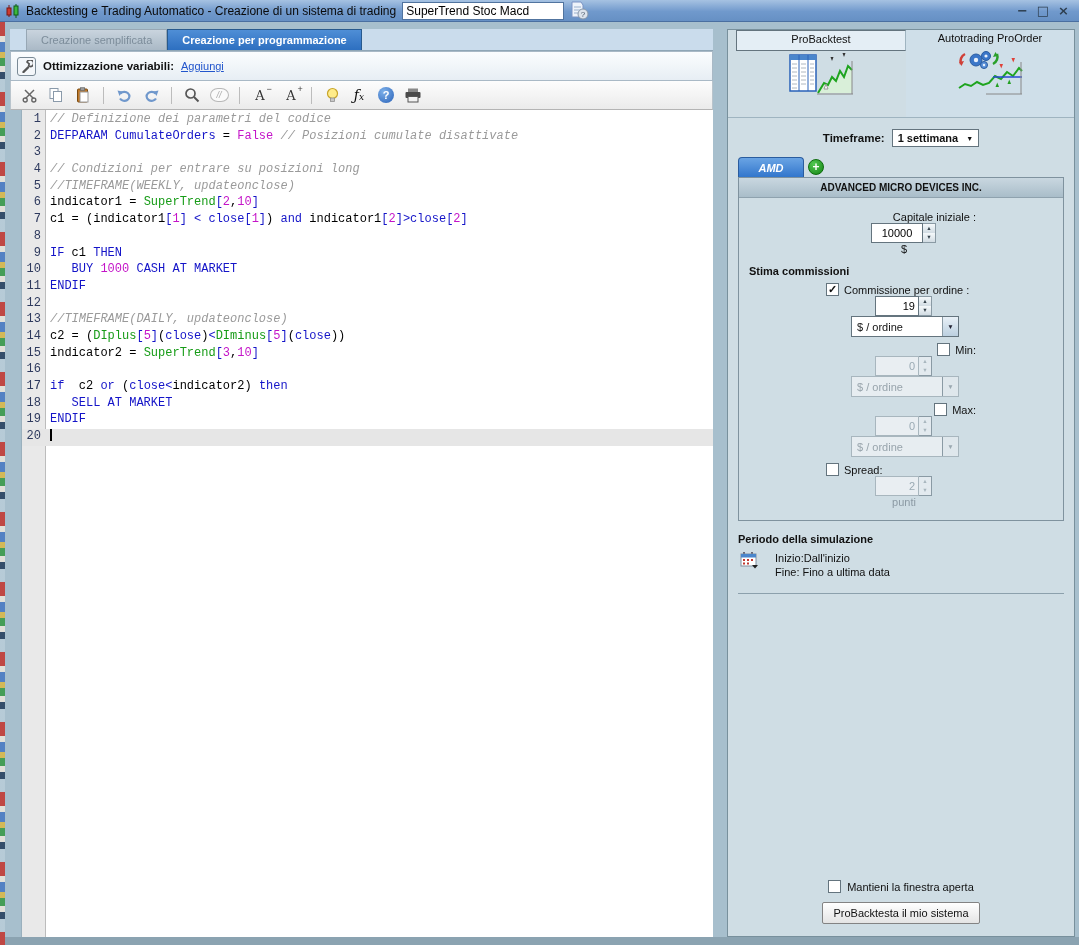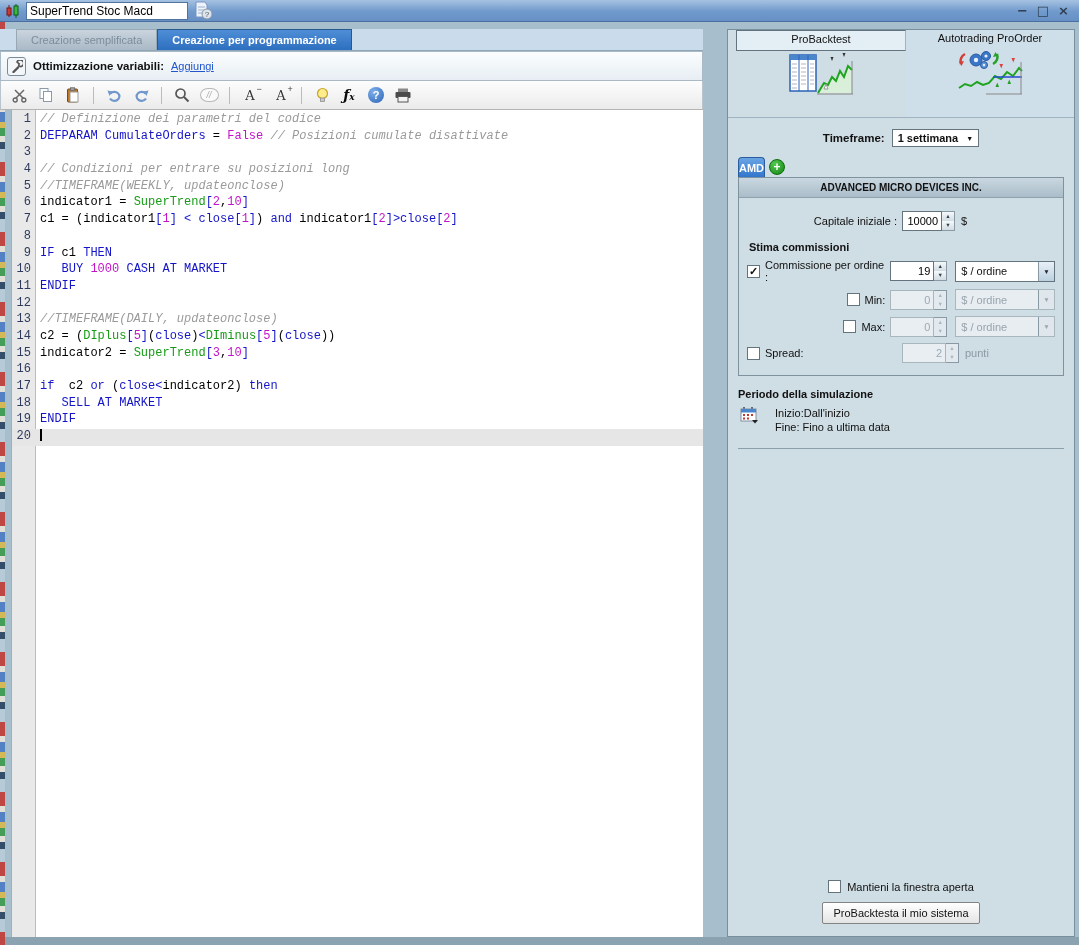--- a/index.html
+++ b/index.html
@@ -16,38 +16,38 @@
   .win-controls { margin-left:auto; display:flex; gap:9px; padding-right:4px; }
   .win-controls span { font-size:13px; font-weight:bold; color:#2e3f50; cursor:default; line-height:20px; font-family:"DejaVu Sans",sans-serif; }
 
   
   .dialog-body { position:absolute; left:0; top:22px; right:0; bottom:0; background:#a7bfcd; }
   .bg-sliver { position:absolute; left:0; top:0; width:5px; bottom:0;
     background:repeating-linear-gradient(#c23a34 0 14px,#e8e4da 14px 20px,#4a7ac2 20px 30px,#d8b84a 30px 36px,#3a9a4a 36px 44px,#e8e4da 44px 50px,#27415f 50px 57px,#b8ccd8 57px 70px); opacity:.9; }
   .bottom-edge { position:absolute; left:5px; right:0; bottom:0; height:8px; background:#8ba3b1; }
 
   
-  .left-area { position:absolute; left:0; top:7px; width:703px; bottom:8px; }
+  .left-area { position:absolute; left:10px; top:7px; width:703px; bottom:8px; }
   .tabs-row { height:22px; background:#cadcec; display:flex; align-items:flex-end; padding-left:16px; border-bottom:1px solid #8fa6b6; }
   .tab { height:21px; padding:0 14px; display:flex; align-items:center; font-size:11px; cursor:pointer; }
   .tab.inactive { background:linear-gradient(#c9d4de,#aab9c6); color:#7c8c9a; border:1px solid #97a7b4; border-bottom:none; }
   .tab.active { background:linear-gradient(#4f8ed6,#2d6fc0); color:#fff; font-weight:bold; border:1px solid #27598d; border-bottom:none; }
 
   .opt-bar { height:30px; background:linear-gradient(#fbfdfe,#e7eef4); border:1px solid #a9b9c6; display:flex; align-items:center; gap:7px; padding:12px 6px; }
   .opt-bar b { font-size:11.5px; }
   .opt-bar a { color:#2255cc; text-decoration:underline; cursor:pointer; }
   .wrench-box { width:19px; height:19px; border:1px solid #7a8a96; background:#f4f7fa; border-radius:3px; display:flex; align-items:center; justify-content:center; }
 
   .icon-toolbar { height:29px; background:linear-gradient(#fdfdfd,#ebebeb); border-left:1px solid #b9c4cc; border-right:1px solid #b9c4cc; border-bottom:1px solid #b4b4b4; display:flex; align-items:center; padding:0 8px; gap:7px; }
   .tbtn { width:20px; height:20px; display:flex; align-items:center; justify-content:center; cursor:pointer; }
   .tsep { width:1px; height:17px; background:#bcbcbc; margin:0 3px; }
   .bubble { border:1.5px solid #b8b8b8; border-radius:50%/60%; width:19px; height:14px; color:#a8a8a8; font-style:italic; font-size:9px; display:flex; align-items:center; justify-content:center; background:#fafafa; }
   .a-icon { font-family:"DejaVu Serif",serif; font-size:13px; color:#333; position:relative; }
   .a-icon .sup { position:absolute; top:-4px; right:-7px; font-size:9px; font-family:"Liberation Sans",sans-serif; color:#444; }
-  .fx-icon { font-family:"DejaVu Serif",serif; font-style:italic; font-size:14px; color:#0a0a0a; font-weight:bold; }
+  .fx-icon { font-family:"DejaVu Serif",serif; font-style:italic; font-size:14px; color:#0a0a0a; font-weight:normal; }
   .fx-icon .x { font-size:9px; font-style:italic; }
   .help-circle { width:16px; height:16px; border-radius:50%; background:radial-gradient(circle at 35% 30%,#7db0ea,#2a62b8); color:#fff; font-weight:bold; font-size:11px; display:flex; align-items:center; justify-content:center; }
 
   
   .editor { position:absolute; left:11px; right:0; top:81px; bottom:0; background:#fff; border-left:1px solid #9ab0bd; overflow:hidden; cursor:text; }
   .gutter-bg { position:absolute; left:0; top:0; width:24px; bottom:0; background:#e9e9e9; border-right:1px solid #bcbcbc; }
   .code-wrap { position:absolute; left:0; right:0; top:2px; }
   .code-row { display:flex; height:16.7px; line-height:16.7px; font:12px "Liberation Mono","DejaVu Sans Mono",monospace; }
   .code-row.current { background:#e6e6e6; }
   .gutter-num { width:24px; flex:0 0 24px; text-align:right; padding-right:5px; color:#2e3a5e; }
@@ -66,26 +66,26 @@
   .rp-tab.sel { background:#e4eef5; border-right:1px solid #9fb4c0; }
   .rp-tab.unsel { background:#cfdfe9; }
   .rp-tab .lbl { font-size:11px; color:#101010; }
 
   .tf-row { height:30px; display:flex; align-items:center; justify-content:center; gap:7px; margin-top:5px; }
   .tf-row b { font-size:11.5px; }
   .tf-sel { border:1px solid #64747e; background:#fff; font-weight:bold; font-size:11px; height:18px; padding:0 5px; display:inline-flex; gap:8px; align-items:center; cursor:pointer; }
   .tf-sel .arr { font-size:7px; color:#111; }
 
   .amd-strip { margin:3px 0 0 10px; display:flex; align-items:flex-end; gap:4px; height:21px; }
-  .amd-tab { width:27px; height:20px; border-radius:4px 4px 0 0; background:linear-gradient(#6aa4e4,#3276cc); border:1px solid #2a5c9e; border-bottom:none; color:#fff; font-weight:bold; display:flex; align-items:center; justify-content:center; cursor:pointer; }
+  .amd-tab { width:66px; height:20px; border-radius:4px 4px 0 0; background:linear-gradient(#6aa4e4,#3276cc); border:1px solid #2a5c9e; border-bottom:none; color:#fff; font-weight:bold; display:flex; align-items:center; justify-content:center; cursor:pointer;font-style:italic; }
   .plus-btn { width:16px; height:16px; border-radius:50%; background:radial-gradient(circle at 35% 30%,#52c852,#158515); border:1px solid #0c6c0c; color:#fff; font-weight:bold; font-size:12px; line-height:13px; display:flex; align-items:center; justify-content:center; margin-bottom:2px; cursor:pointer; }
 
   .inst-box { margin:0 10px; border:1px solid #7f929e; }
   .inst-header { height:20px; background:linear-gradient(#c9d7e0,#a9bdc9); border-bottom:1px solid #8fa2ae; display:flex; align-items:center; justify-content:center; font-weight:bold; font-size:10px; }
-  .box-row { display:flex; align-items:center; margin:6px 8px; }
+  .box-row { display:flex; align-items:center; margin:6px 8px;flex-direction:column; }
   .lblzone { width:150px; display:flex; align-items:center; gap:5px; }
   .lblzone.right { justify-content:flex-end; }
   .cap-row { margin-top:13px; margin-bottom:10px; }
   .sect-title { font-weight:bold; font-size:11px; margin:10px 8px 4px 10px; }
 
   .spin { display:inline-flex; height:20px; margin-left:5px; }
   .spin input { width:44px; text-align:right; font:11px "Liberation Sans",sans-serif; border:1px solid #64747e; padding:0 3px; background:#fff; color:#000; }
   .spin .btns { display:flex; flex-direction:column; width:13px; border:1px solid #8a9aa4; border-left:none; }
   .spin .btns span { flex:1; font-size:5.5px; line-height:8.5px; text-align:center; background:linear-gradient(#f5f9fb,#d2dce3); color:#33404a; cursor:pointer; }
   .spin.dis input { background:#e9eef2; color:#9aaab4; border-color:#a8b6be; }
@@ -120,20 +120,21 @@
 
   <div class="titlebar">
     <span>
       <svg width="14" height="14" viewBox="0 0 14 14">
         <line x1="3" y1="1" x2="3" y2="13" stroke="#7a1410" stroke-width="1"></line>
         <rect x="1" y="4" width="4" height="7" fill="#cc3a30" stroke="#7a1410" stroke-width="1"></rect>
         <line x1="10" y1="0" x2="10" y2="14" stroke="#0c5c14" stroke-width="1"></line>
         <rect x="8" y="2" width="4" height="9" fill="#3cb83c" stroke="#0c5c14" stroke-width="1"></rect>
       </svg>
     </span>
+    <span class="title">Backtesting e Trading Automatico - Creazione di un sistema di trading</span>
     <input class="name-input" value="SuperTrend Stoc Macd" style="">
     <span>
       <svg width="19" height="19" viewBox="0 0 19 19">
         <path d="M2 1 h9 l2 3 v12 h-11 z" fill="#eef3fa" stroke="#7a93c4" stroke-width="1"></path>
         <line x1="4" y1="6" x2="11" y2="6" stroke="#9ab0cc"></line>
           <line x1="4" y1="9" x2="11" y2="9" stroke="#9ab0cc"></line>
           <line x1="4" y1="12" x2="9" y2="12" stroke="#9ab0cc"></line>
         <circle cx="13" cy="13" r="5" fill="#dde4ec" stroke="#8a98a8"></circle>
         <text x="13" y="16" font-size="8" text-anchor="middle" fill="#4a5868" font-family="sans-serif">?</text>
       </svg>
@@ -407,21 +408,21 @@
         <span class="amd-tab">AMD</span>
         <span class="plus-btn">+</span>
       </div>
 
       <div class="inst-box">
         <div class="inst-header">ADVANCED MICRO DEVICES INC.</div>
 
         <div class="box-row cap-row">
           <span class="lblzone right">Capitale iniziale :</span>
           <span class="spin">
-            <input style="width: 40px;" value="10000">
+            <input style="width: 52px; text-align: center;" value="10000">
             <span class="btns">
                 <span>▲</span>
                 <span>▼</span>
               </span>
           </span>
           <span class="unit">$</span>
         </div>
 
         <div class="sect-title">Stima commissioni</div>
 

